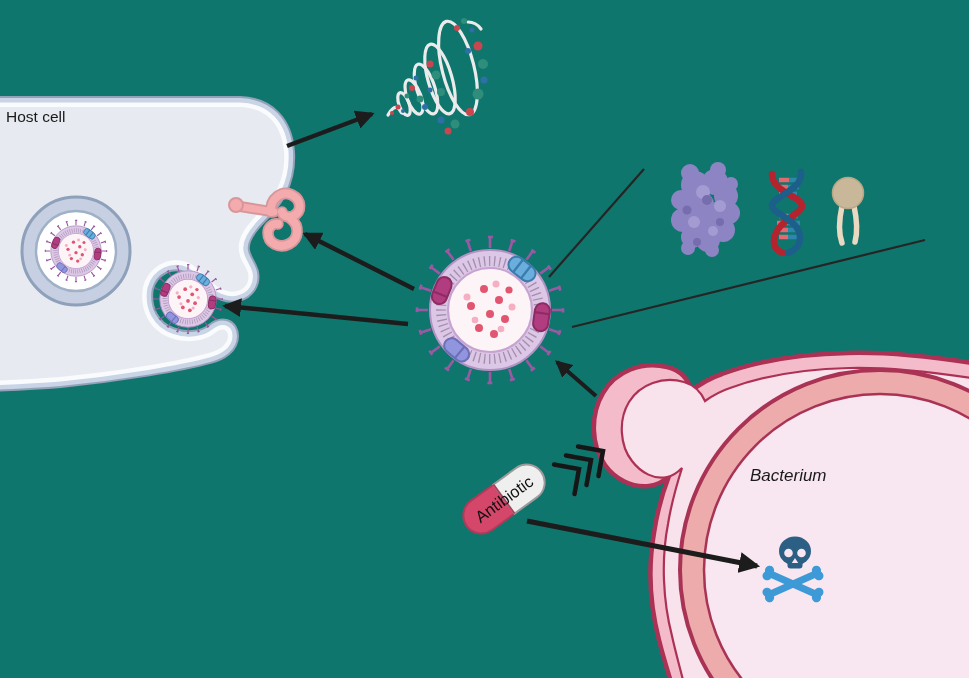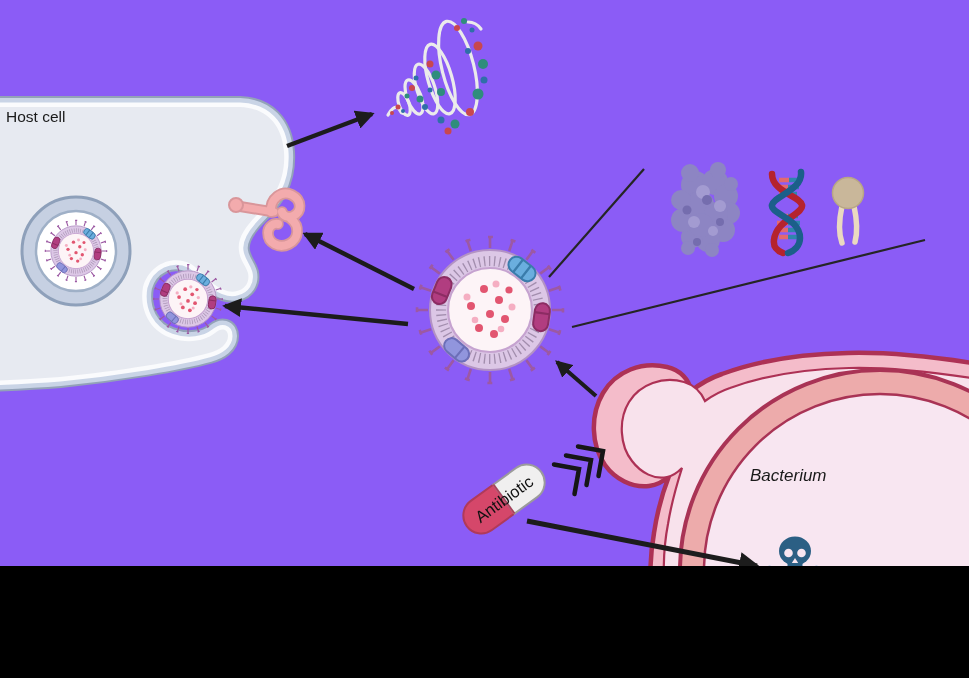--- a/index.html
+++ b/index.html
@@ -1,16 +1,16 @@
 <!DOCTYPE html>
 <html><head>
 <meta charset="utf-8">
 <style>
   html,body{margin:0;padding:0;background:#000;}
-  #stage{position:relative;width:969px;height:566px;background:#8b5cf6;overflow:hidden;
+  #stage{position:relative;width:969px;height:678px;background:#0f766e;overflow:hidden;
          font-family:"Liberation Sans", sans-serif;}
   svg{display:block}
   text{font-family:"Liberation Sans", sans-serif;}
 </style>
 </head>
 <body>
 
 <div id="stage">
 <svg width="969" height="678" viewBox="0 0 969 678">
   <defs>

